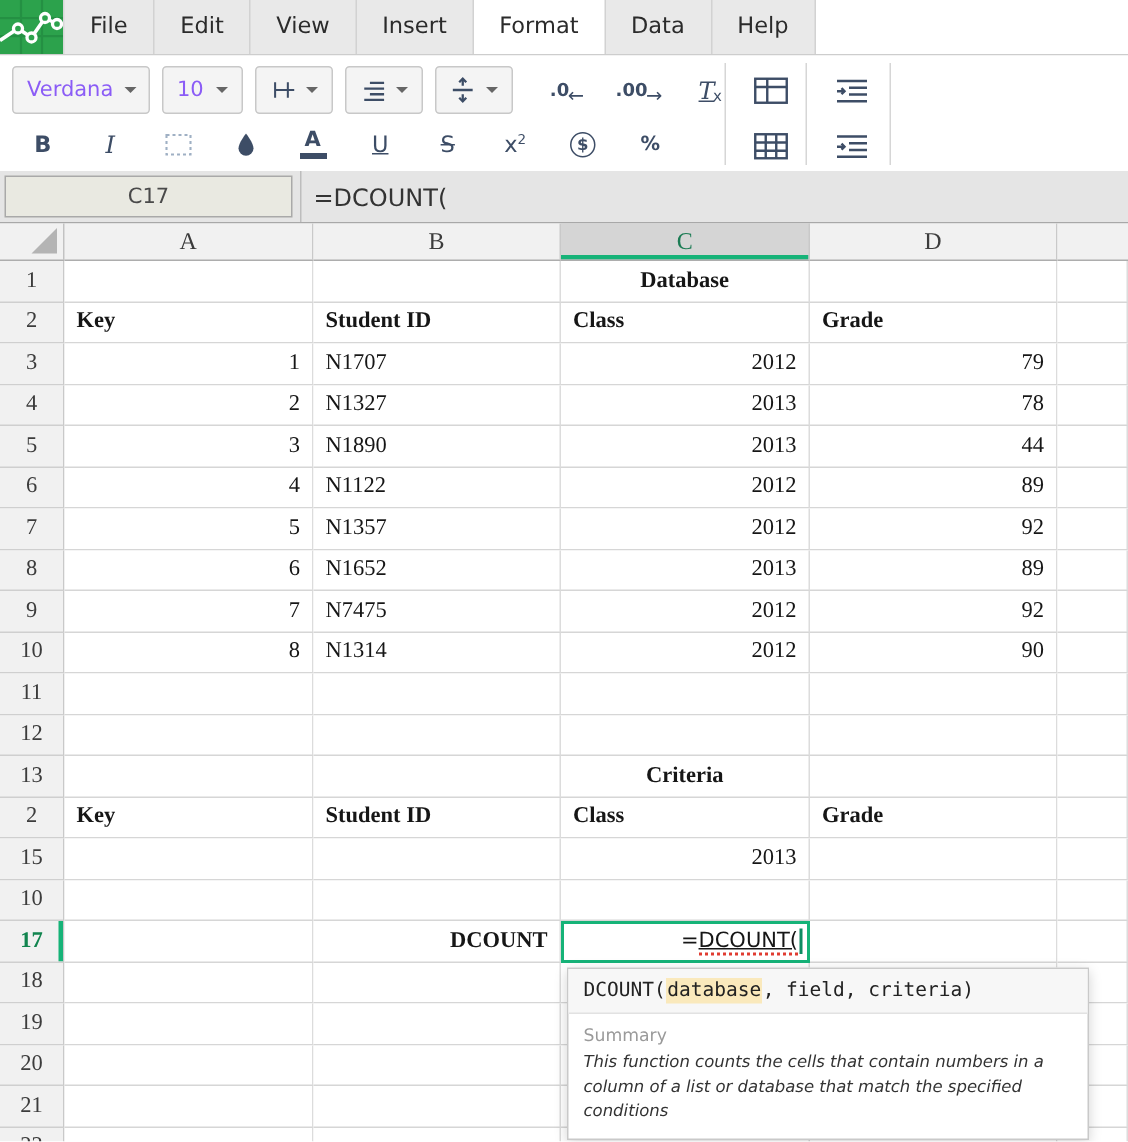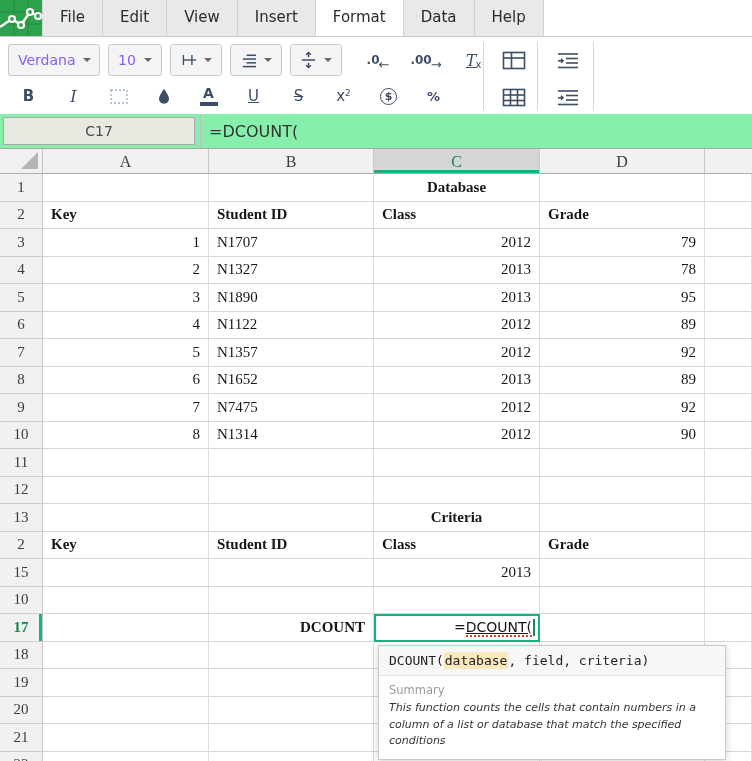--- a/index.html
+++ b/index.html
@@ -42,21 +42,21 @@
   .fontcolor { display:flex; flex-direction:column; align-items:center; line-height:1; }
   .fontcolor .a { font-size:14px; font-weight:bold; }
   .fontcolor .bar { width:18px; height:4px; background:#3d4d66; margin-top:2px; }
   .cur-circ { width:17px; height:17px; border:1.4px solid #3d4d66; border-radius:50%;
               display:flex; align-items:center; justify-content:center; font-size:11px; font-weight:bold; }
   .pct { font-size:13px; font-weight:bold; }
   .tb-div { position:absolute; top:5px; width:1px; height:68px; background:#d6d6d6; }
   .tb-abs { position:absolute; }
 
   
-  .formula-bar { position:absolute; top:114px; left:0; right:0; height:34px; background:#86efac; }
+  .formula-bar { position:absolute; top:114px; left:0; right:0; height:34px; background:#e5e5e5; }
   .name-box { position:absolute; left:3px; top:3px; width:192px; height:28px; background:#e9e9e1;
               border:1px solid #a9a9a9; display:flex; align-items:center; justify-content:center;
               font-size:14px; color:#4a4a4a; }
   .fb-div { position:absolute; left:200px; top:0; width:1px; height:34px; background:#bdbdbd; }
   .formula-input { position:absolute; left:209px; top:0; right:0; height:34px; display:flex;
                    align-items:center; font-size:16px; color:#333; }
 
   
   .grid { position:absolute; top:148px; left:0; right:0; bottom:0; overflow:hidden;
           font-family:"Liberation Serif","DejaVu Serif",serif; }
@@ -330,21 +330,21 @@
           <div class="cell al" style="width: 165px;">N1327</div>
           <div class="cell ar" style="width: 166px;">2013</div>
           <div class="cell ar" style="width: 165px;">78</div>
           <div class="cell fill al"></div>
         </div>
         <div class="grow">
           <div class="rowh">5</div>
           <div class="cell ar" style="width: 166px;">3</div>
           <div class="cell al" style="width: 165px;">N1890</div>
           <div class="cell ar" style="width: 166px;">2013</div>
-          <div class="cell ar" style="width: 165px;">95</div>
+          <div class="cell ar" style="width: 165px;">44</div>
           <div class="cell fill al"></div>
         </div>
         <div class="grow">
           <div class="rowh">6</div>
           <div class="cell ar" style="width: 166px;">4</div>
           <div class="cell al" style="width: 165px;">N1122</div>
           <div class="cell ar" style="width: 166px;">2012</div>
           <div class="cell ar" style="width: 165px;">89</div>
           <div class="cell fill al"></div>
         </div>

